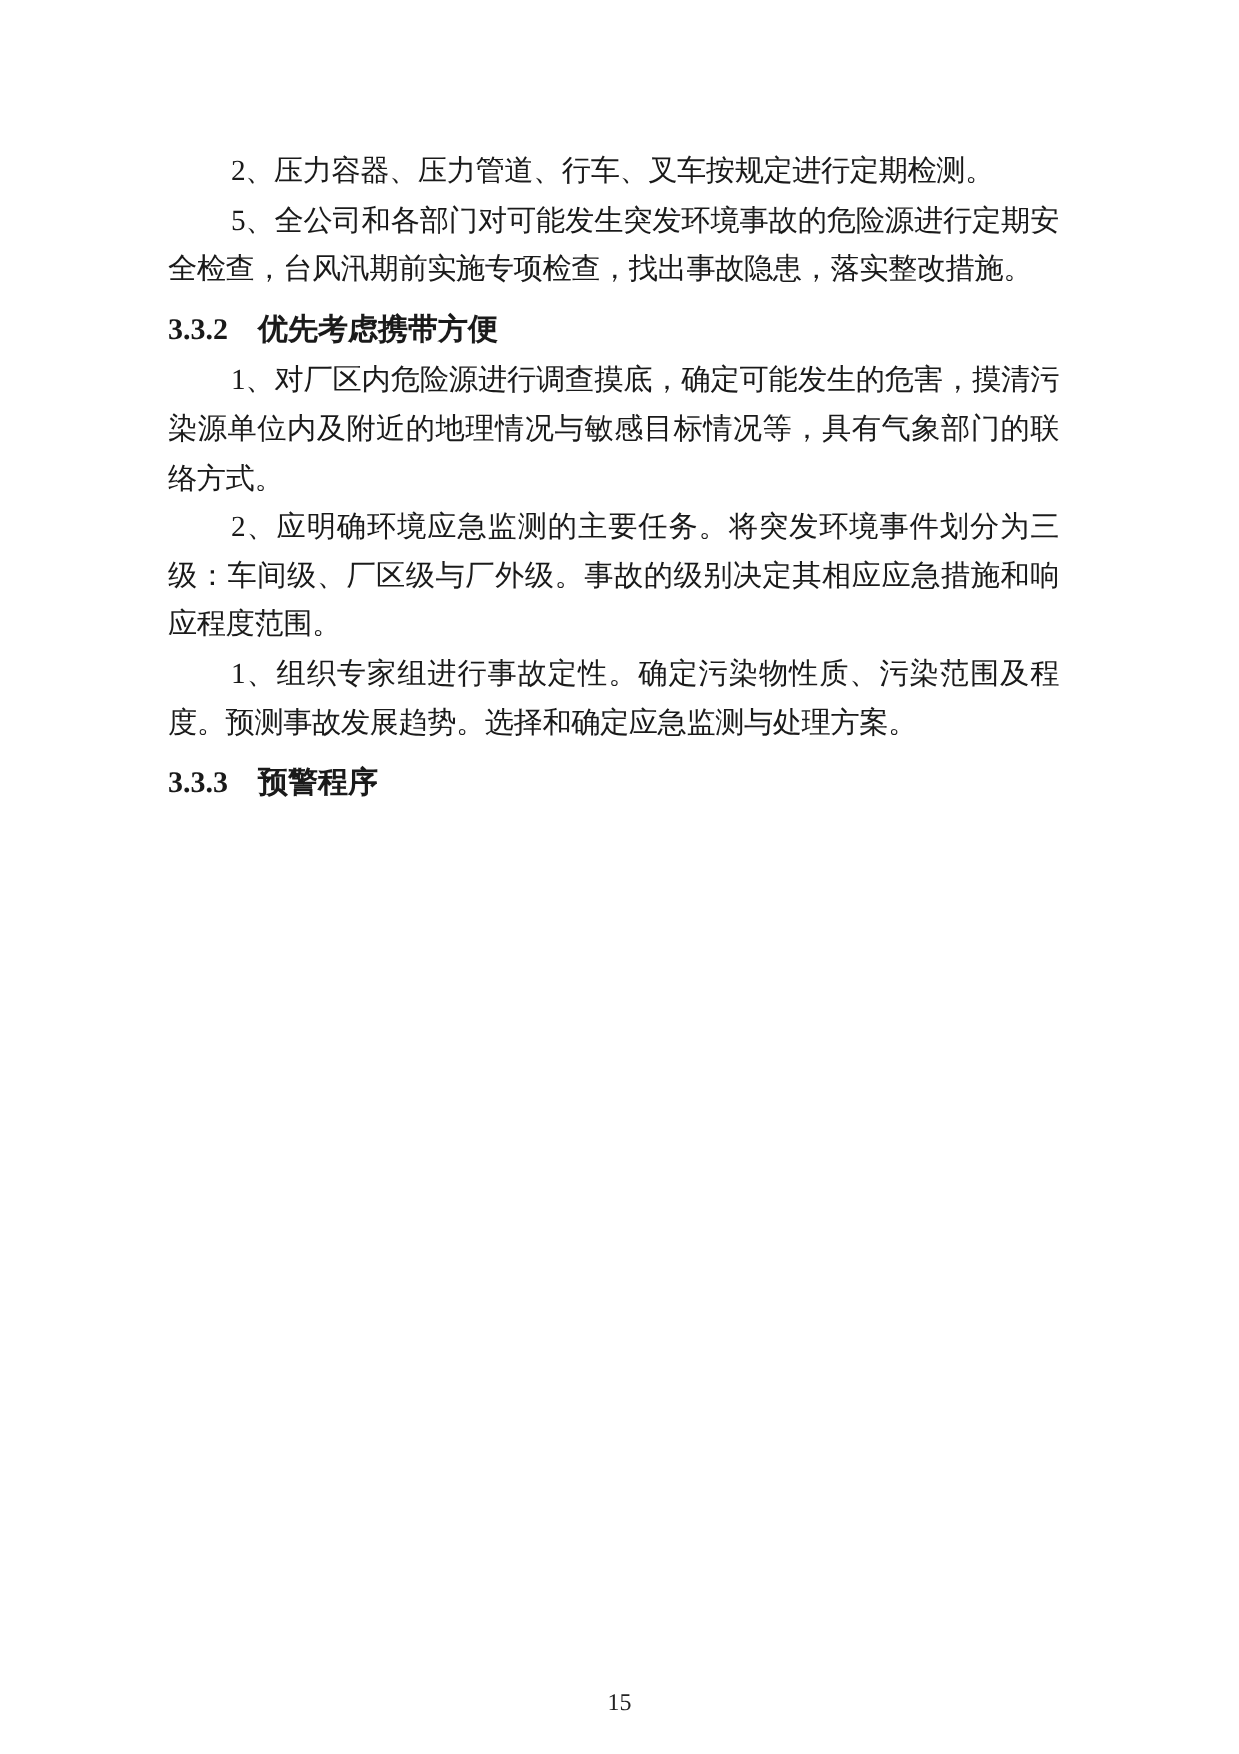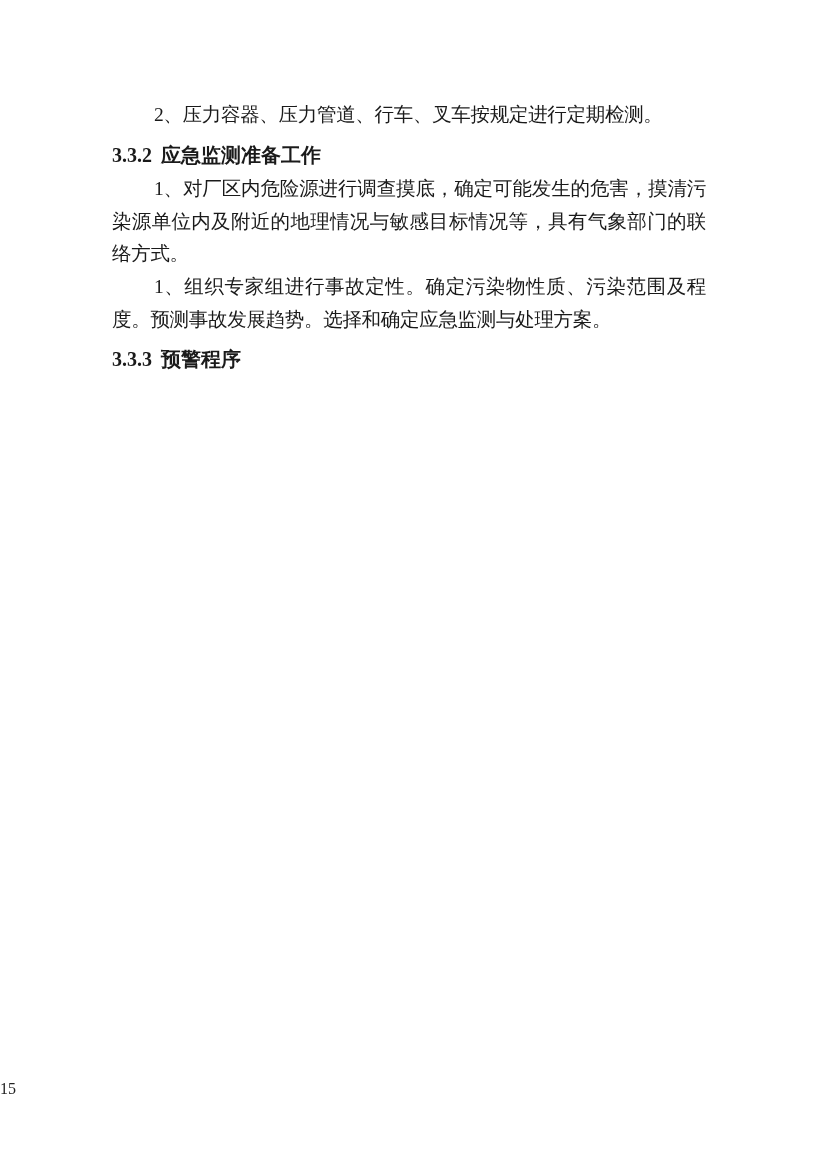--- a/index.html
+++ b/index.html
@@ -34,53 +34,55 @@
   .heading {
     margin: 7px 0 2px 0;
     font-size: 20px;
     line-height: 32.6px;
     font-weight: 700;
     text-indent: 0;
     letter-spacing: 0;
   }
   .heading .sec-num {
     display: inline-block;
-    margin-right: 9px;
+    margin-right: 20px;
     font-family: "Liberation Serif", "DejaVu Serif", serif;
   }
   .footer {
     position: absolute;
     left: 0;
     right: 0;
-    top: 1080px;
-    text-align: left;
+    top: 1127px;
+    text-align: center;
   }
   .page-number {
     font-size: 16px;
     color: #222222;
     font-family: "Liberation Serif", "DejaVu Serif", serif;
   }
 </style>
 </head>
 <body>
 
 <div class="page">
   <main class="content">
 
     <p class="para">2、压力容器、压力管道、行车、叉车按规定进行定期检测。</p>
 
 
 
+    <p class="para">5、全公司和各部门对可能发生突发环境事故的危险源进行定期安全检查，台风汛期前实施专项检查，找出事故隐患，落实整改措施。</p>
 
     <h3 class="heading">
-      <span class="sec-num">3.3.2</span><span>应急监测准备工作</span>
+      <span class="sec-num">3.3.2</span><span>优先考虑携带方便</span>
     </h3>
 
     <p class="para">1、对厂区内危险源进行调查摸底，确定可能发生的危害，摸清污染源单位内及附近的地理情况与敏感目标情况等，具有气象部门的联络方式。</p>
 
+    <p class="para">2、应明确环境应急监测的主要任务。将突发环境事件划分为三级：车间级、厂区级与厂外级。事故的级别决定其相应应急措施和响应程度范围。</p>
 
 
     <p class="para">1、组织专家组进行事故定性。确定污染物性质、污染范围及程度。预测事故发展趋势。选择和确定应急监测与处理方案。</p>
 
 
 
     <h3 class="heading">
       <span class="sec-num">3.3.3</span><span>预警程序</span>
     </h3>
 

